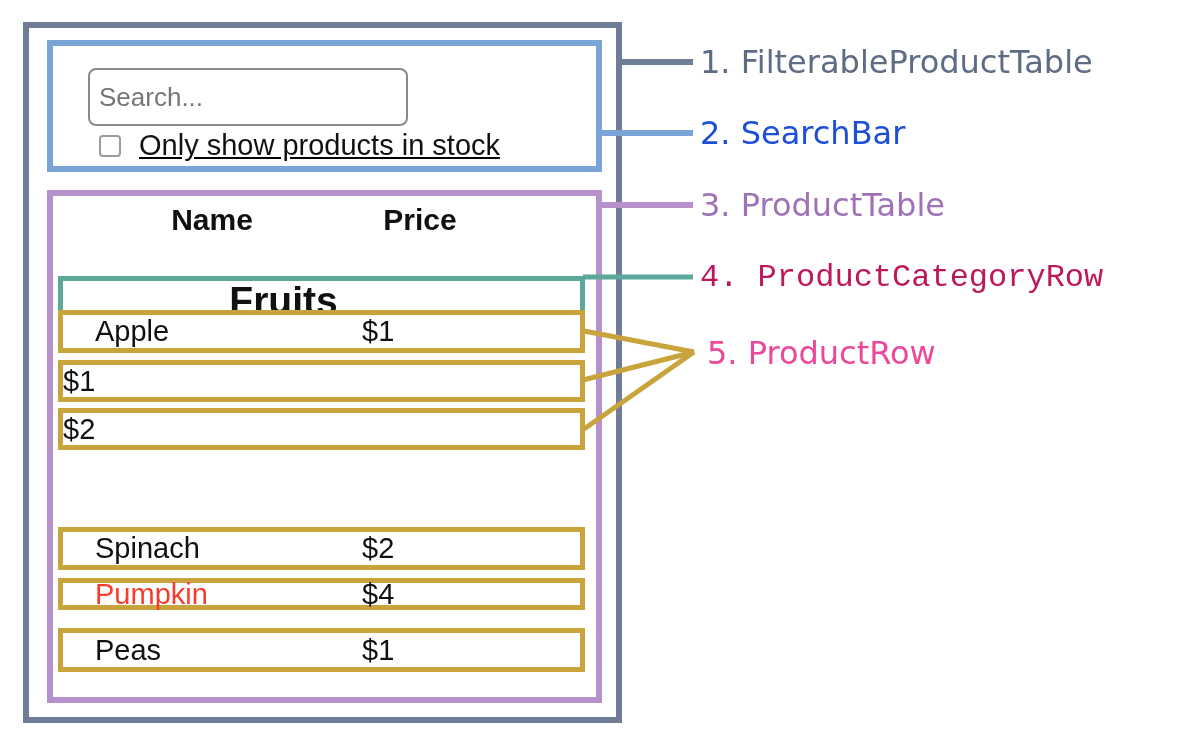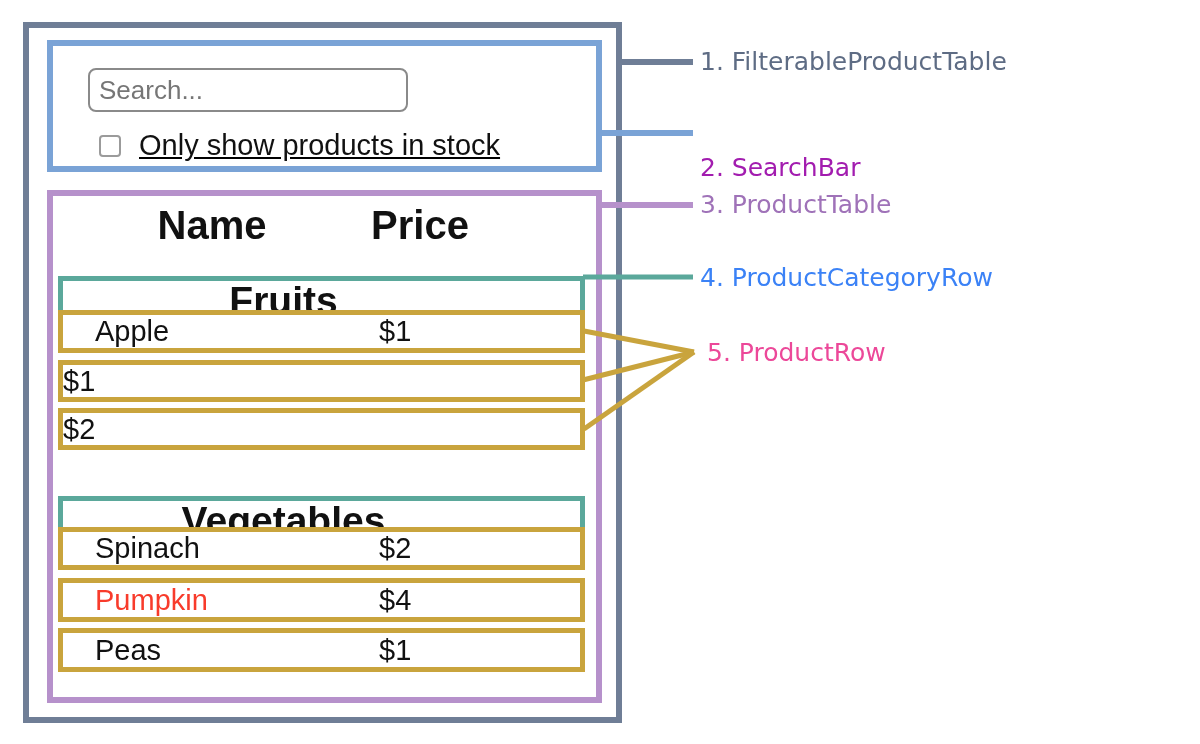--- a/index.html
+++ b/index.html
@@ -6,47 +6,47 @@
   .canvas{position:relative;width:1200px;height:744px;background:#fff;overflow:hidden;
           font-family:"Liberation Sans",sans-serif;}
 
   
   .box{position:absolute;box-sizing:border-box;background:#fff;}
   .outer-box{left:23px;top:22px;width:599px;height:701px;border:6px solid #6F7E96;}
   .search-box{left:47px;top:40px;width:555px;height:132px;border:6px solid #7AA3D6;}
   .table-box{left:47px;top:190px;width:555px;height:513px;border:6px solid #B691CB;}
 
   
-  .search-input{position:absolute;left:88px;top:68px;width:320px;height:44px;box-sizing:border-box;
+  .search-input{position:absolute;left:88px;top:68px;width:320px;height:58px;box-sizing:border-box;
     border:2px solid #8a8a8a;border-radius:8px;font-family:"Liberation Sans",sans-serif;
     font-size:26px;color:#444;padding:0 0 0 9px;outline:none;background:#fff;}
   .search-input::placeholder{color:#767676;opacity:1;}
   .check-row{position:absolute;left:99px;top:129px;display:flex;align-items:center;gap:18px;text-decoration:underline;}
   .checkbox{width:22px;height:22px;box-sizing:border-box;border:2px solid #9b9b9b;border-radius:4px;background:#fff;}
   .check-label{font-size:29px;color:#111;white-space:nowrap;}
 
   
   .thead-name,.thead-price{position:absolute;width:160px;text-align:center;
-    font-weight:bold;font-size:40px;color:#111;top:203px;}
+    font-weight:bold;font-size:30px;color:#111;top:203px;}
   .thead-name{left:132px;}
   .thead-price{left:340px;}
 
   .trow{position:absolute;left:58px;width:527px;box-sizing:border-box;background:#fff;
         display:flex;align-items:center;font-size:29px;color:#111;}
   .cat-row{border:5px solid #5BA89B;justify-content:center;font-weight:bold;font-size:39px;
            padding-right:76px;margin-top:24px;}
-  .prod-row{border:5px solid #C9A43D;gap:17px;}
+  .prod-row{border:5px solid #C9A43D;}
   .cell-name{box-sizing:border-box;width:299px;padding-left:32px;white-space:nowrap;}
   .cell-price{white-space:nowrap;}
 
   
   .connectors{position:absolute;left:0;top:0;width:1200px;height:744px;pointer-events:none;}
 
   
-  .comp-label{position:absolute;font-family:"DejaVu Sans",sans-serif;font-size:25px;
+  .comp-label{position:absolute;font-family:"DejaVu Sans",sans-serif;font-size:32px;
               line-height:38px;white-space:nowrap;}
   .lbl-1{left:700px;top:43px;}
   .lbl-2{left:700px;top:114px;}
   .lbl-3{left:700px;top:186px;}
   .lbl-4{left:700px;top:259px;}
   .lbl-5{left:707px;top:334px;}
 </style>
 </head>
 <body>
 
@@ -75,48 +75,45 @@
   </div>
 
   <div class="trow prod-row" style="top:360px;height:42px">
     <div class="cell-price">$1</div>
   </div>
 
   <div class="trow prod-row" style="top:408px;height:42px">
     <div class="cell-price">$2</div>
   </div>
 
-  <div class="trow cat-row" style="top:472px;height:50px">
-    <span>Vegetables</span>
-  </div>
 
   <div class="trow prod-row" style="top:527px;height:43px">
     <div class="cell-name">Spinach</div>
     <div class="cell-price">$2</div>
   </div>
 
-  <div class="trow prod-row" style="top:578px;height:44px">
+  <div class="trow prod-row" style="top:578px;height:32px">
     <div class="cell-name" style="color: rgb(248, 59, 43);">Pumpkin</div>
     <div class="cell-price">$4</div>
   </div>
 
   <div class="trow prod-row" style="top:628px;height:44px">
     <div class="cell-name">Peas</div>
     <div class="cell-price">$1</div>
   </div>
 
   <svg class="connectors" viewBox="0 0 1200 744">
     <line x1="616" y1="62" x2="693" y2="62" stroke="#6F7E96" stroke-width="6"></line>
     <line x1="599" y1="133" x2="693" y2="133" stroke="#7AA3D6" stroke-width="6"></line>
     <line x1="599" y1="205" x2="693" y2="205" stroke="#B691CB" stroke-width="6"></line>
     <line x1="583" y1="277" x2="693" y2="277" stroke="#5BA89B" stroke-width="5"></line>
     <line x1="584" y1="331" x2="694" y2="352" stroke="#C9A43D" stroke-width="5"></line>
     <line x1="583" y1="380" x2="694" y2="352" stroke="#C9A43D" stroke-width="5"></line>
     <line x1="584" y1="429" x2="694" y2="352" stroke="#C9A43D" stroke-width="5"></line>
   </svg>
 
   <div class="comp-label lbl-1" style="color: rgb(94, 108, 132);">1. FilterableProductTable</div>
-  <div class="comp-label lbl-2" style="color: #a21caf; margin-top: 35px;">2. SearchBar</div>
+  <div class="comp-label lbl-2" style="color: #1d4ed8;">2. SearchBar</div>
   <div class="comp-label lbl-3" style="color: rgb(159, 114, 184);">3. ProductTable</div>
-  <div class="comp-label lbl-4" style="color: #3b82f6;">4. ProductCategoryRow</div>
+  <div class="comp-label lbl-4" style="color: #be185d; font-family: Liberation Mono, monospace;">4. ProductCategoryRow</div>
   <div class="comp-label lbl-5" style="color: #ec4899;">5. ProductRow</div>
 
 </div>
 
 </body></html>

